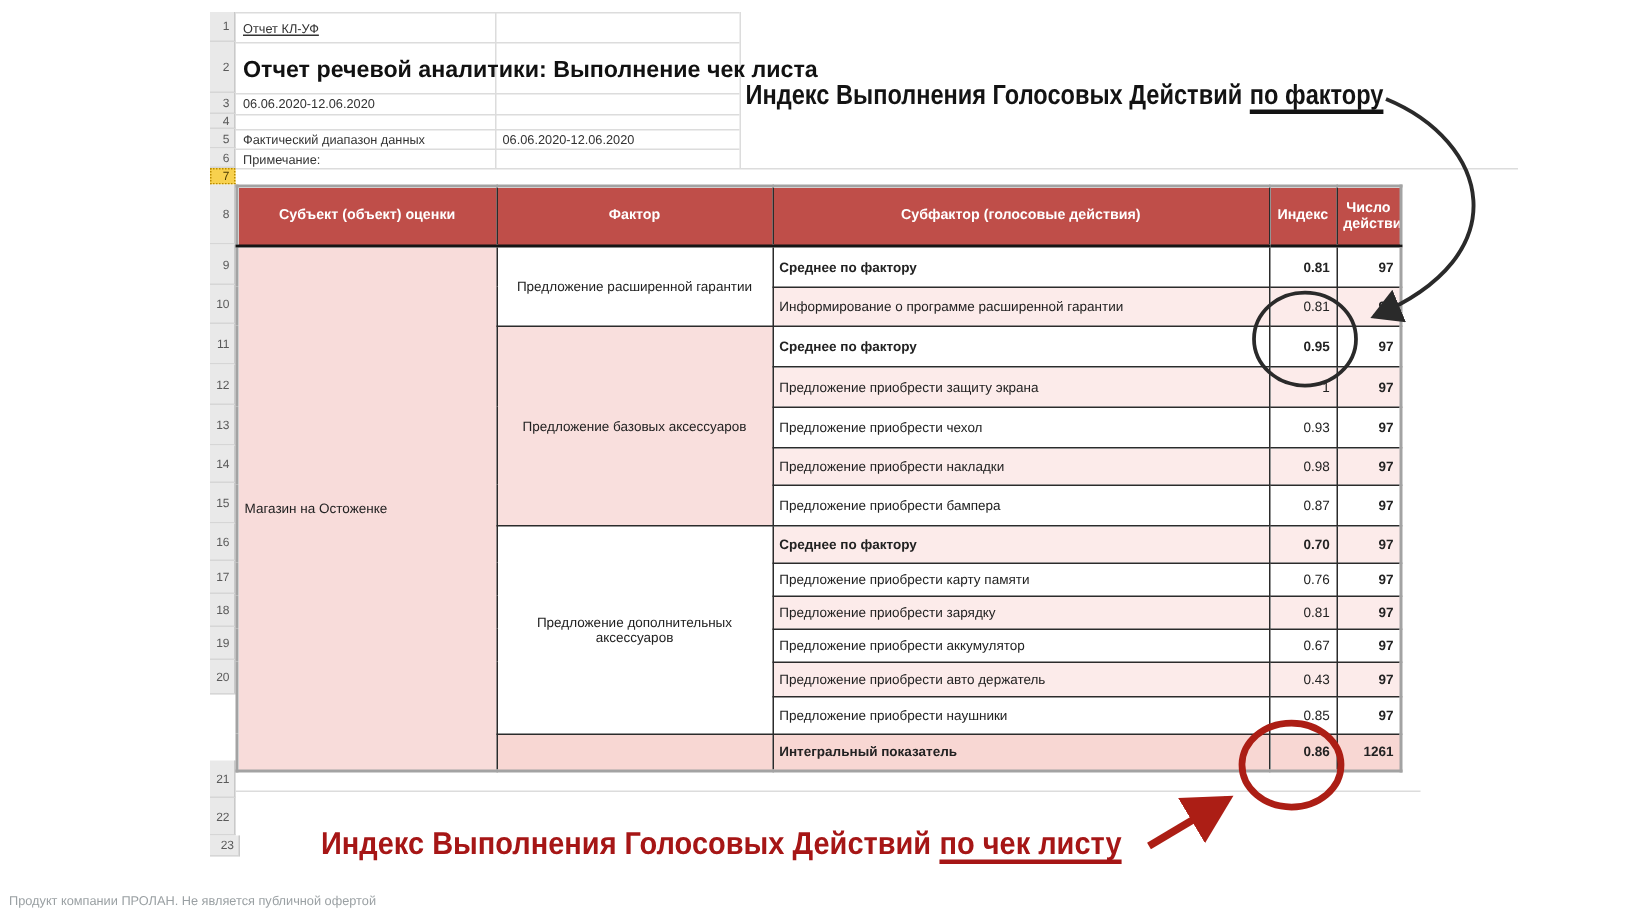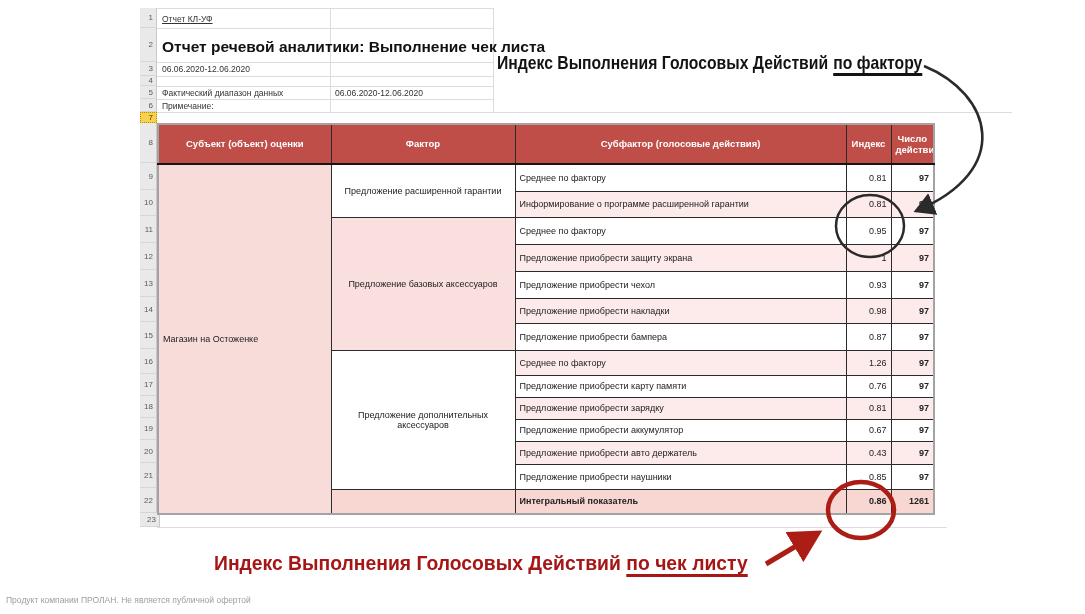--- a/index.html
+++ b/index.html
@@ -37,21 +37,21 @@
   td.subject{background:#f8dcda;text-align:left;padding-left:6px;color:#333;}
   td.factor{background:#ffffff;text-align:center;color:#333;}
   td.factor.pink{background:#f9dfdd;}
   td.sub{text-align:left;padding-left:6px;}
   td.idx,td.cnt{text-align:right;}
   td.cnt{font-weight:bold;}
   tr.alt td.rowcell{background:#fcebea;}
   tr.gstart td{border-top:2px solid #151515;}
   tr.integral td{border-top:2px solid #151515;border-bottom:2px solid #151515;}
   tr.integral td.rowcell{background:#f8d7d3;font-weight:bold;}
-  .bold{font-weight:normal;}
+  .bold{font-weight:bold;}
   
   .note{position:absolute;white-space:nowrap;font-weight:bold;transform-origin:left center;}
   #note-top{left:497px;top:52px;font-size:18.5px;color:#131313;transform:scaleX(.85);}
   #note-bottom{left:214px;top:551px;font-size:21px;color:#a61616;transform:scaleX(.92);}
   .u{margin-left:6px;text-decoration:underline;text-decoration-thickness:2.5px;text-underline-offset:4px;}
   #footer{
     position:absolute;left:6px;top:595px;font-size:8.5px;color:#9aa0a3;white-space:nowrap;
   }
   #overlay{position:absolute;left:0;top:0;pointer-events:none;}
 </style>
@@ -72,21 +72,21 @@
     <div class="rn" style="height: 27px;">11</div>
     <div class="rn" style="height: 27px;">12</div>
     <div class="rn" style="height: 27px;">13</div>
     <div class="rn" style="height: 25px;">14</div>
     <div class="rn" style="height: 27px;">15</div>
     <div class="rn" style="height: 25px;">16</div>
     <div class="rn" style="height: 22px;">17</div>
     <div class="rn" style="height: 22px;">18</div>
     <div class="rn" style="height: 22px;">19</div>
     <div class="rn" style="height: 23px;">20</div>
-    <div class="rn" style="height: 25px;">21</div>
+    <div class="rn" style="height: 25px; margin-top: 44px;">21</div>
     <div class="rn" style="height: 25px;">22</div>
     <div class="rn" style="height: 14px; padding-left: 16px;">23</div>
   </div>
 
 <div class="gridline" style="left:157px;top:8px;width:336px;height:1px;"></div>
 <div class="gridline" style="left:157px;top:28px;width:336px;height:1px;"></div>
 <div class="gridline" style="left:157px;top:62px;width:336px;height:1px;"></div>
 <div class="gridline" style="left:157px;top:76px;width:336px;height:1px;"></div>
 <div class="gridline" style="left:157px;top:86px;width:336px;height:1px;"></div>
 <div class="gridline" style="left:157px;top:99px;width:336px;height:1px;"></div>
@@ -152,21 +152,21 @@
     <td class="cnt rowcell">97</td>
   </tr>
   <tr style="height:27px">
     <td class="sub rowcell">Предложение приобрести бампера</td>
     <td class="idx rowcell">0.87</td>
     <td class="cnt rowcell">97</td>
   </tr>
   <tr style="height:25px" class="gstart alt">
     <td class="factor" rowspan="6">Предложение дополнительных аксессуаров</td>
     <td class="sub rowcell bold">Среднее по фактору</td>
-    <td class="idx rowcell bold">1.26</td>
+    <td class="idx rowcell bold">0.70</td>
     <td class="cnt rowcell">97</td>
   </tr>
   <tr style="height:22px">
     <td class="sub rowcell">Предложение приобрести карту памяти</td>
     <td class="idx rowcell">0.76</td>
     <td class="cnt rowcell">97</td>
   </tr>
   <tr style="height:22px" class="alt">
     <td class="sub rowcell">Предложение приобрести зарядку</td>
     <td class="idx rowcell">0.81</td>

